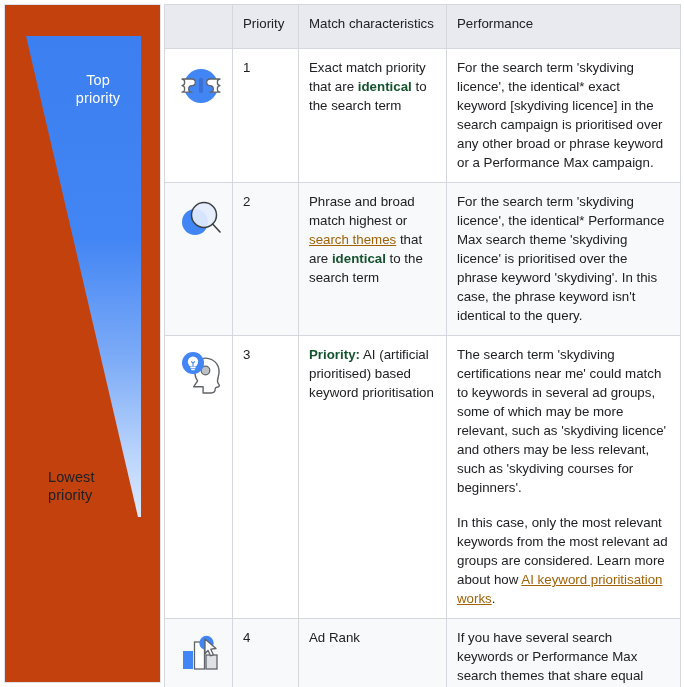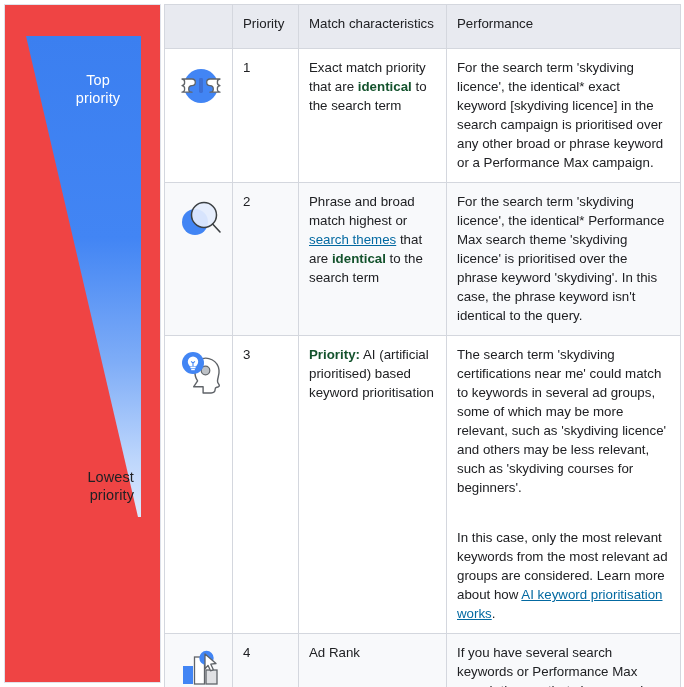--- a/index.html
+++ b/index.html
@@ -15,21 +15,21 @@
     width: 684px; height: 687px;
     background: #ffffff;
     overflow: hidden;
   }
 
   
   .funnel-panel {
     position: absolute;
     left: 4px; top: 4px;
     width: 157px; height: 679px;
-    background: #ef4444;
+    background: #c2410c;
     border: 1px solid #dfe2ea;
     overflow: hidden;
   }
   .funnel-shape {
     position: absolute;
     left: 0; top: 0;
     width: 157px; height: 679px;
   }
   .funnel-label {
     position: absolute;
@@ -40,21 +40,21 @@
   }
   .funnel-label.top {
     left: 52px; top: 66px; width: 82px;
     color: #ffffff;
     font-weight: 400;
   }
   .funnel-label.bottom {
     left: 43px; top: 463px; width: 86px;
     color: #202124;
     font-weight: 400;
-    text-align: right;
+    text-align: left;
   }
 
   
   .table-wrap {
     position: absolute;
     left: 164px; top: 4px;
     width: 516px; height: 679px;
   }
   table.prio {
     width: 100%;
@@ -97,26 +97,26 @@
   td.match-cell { padding-left: 11px; padding-right: 8px; }
   td.expl-cell  { padding-left: 11px; padding-right: 9px; }
 
   .row-h1 { height: 109px; }
   .row-h2 { height: 140px; }
   .row-h3 { height: 269px; }
   .row-h4 { height: 117px; }
 
   b.strong { font-weight: 700; color: #14532d; }
   a.link {
-    color: #0369a1;
+    color: #a16207;
     text-decoration: underline;
     cursor: pointer;
   }
   p.para { margin: 0; }
-  p.para + p.para { margin-top: 31px; }
+  p.para + p.para { margin-top: 16px; }
 </style>
 </head>
 <body>
 
 <div id="root">
 
   <div class="funnel-panel">
     <svg class="funnel-shape" viewBox="0 0 157 679">
       <defs>
         <linearGradient id="funnelGrad" x1="0" y1="0" x2="0" y2="1">

